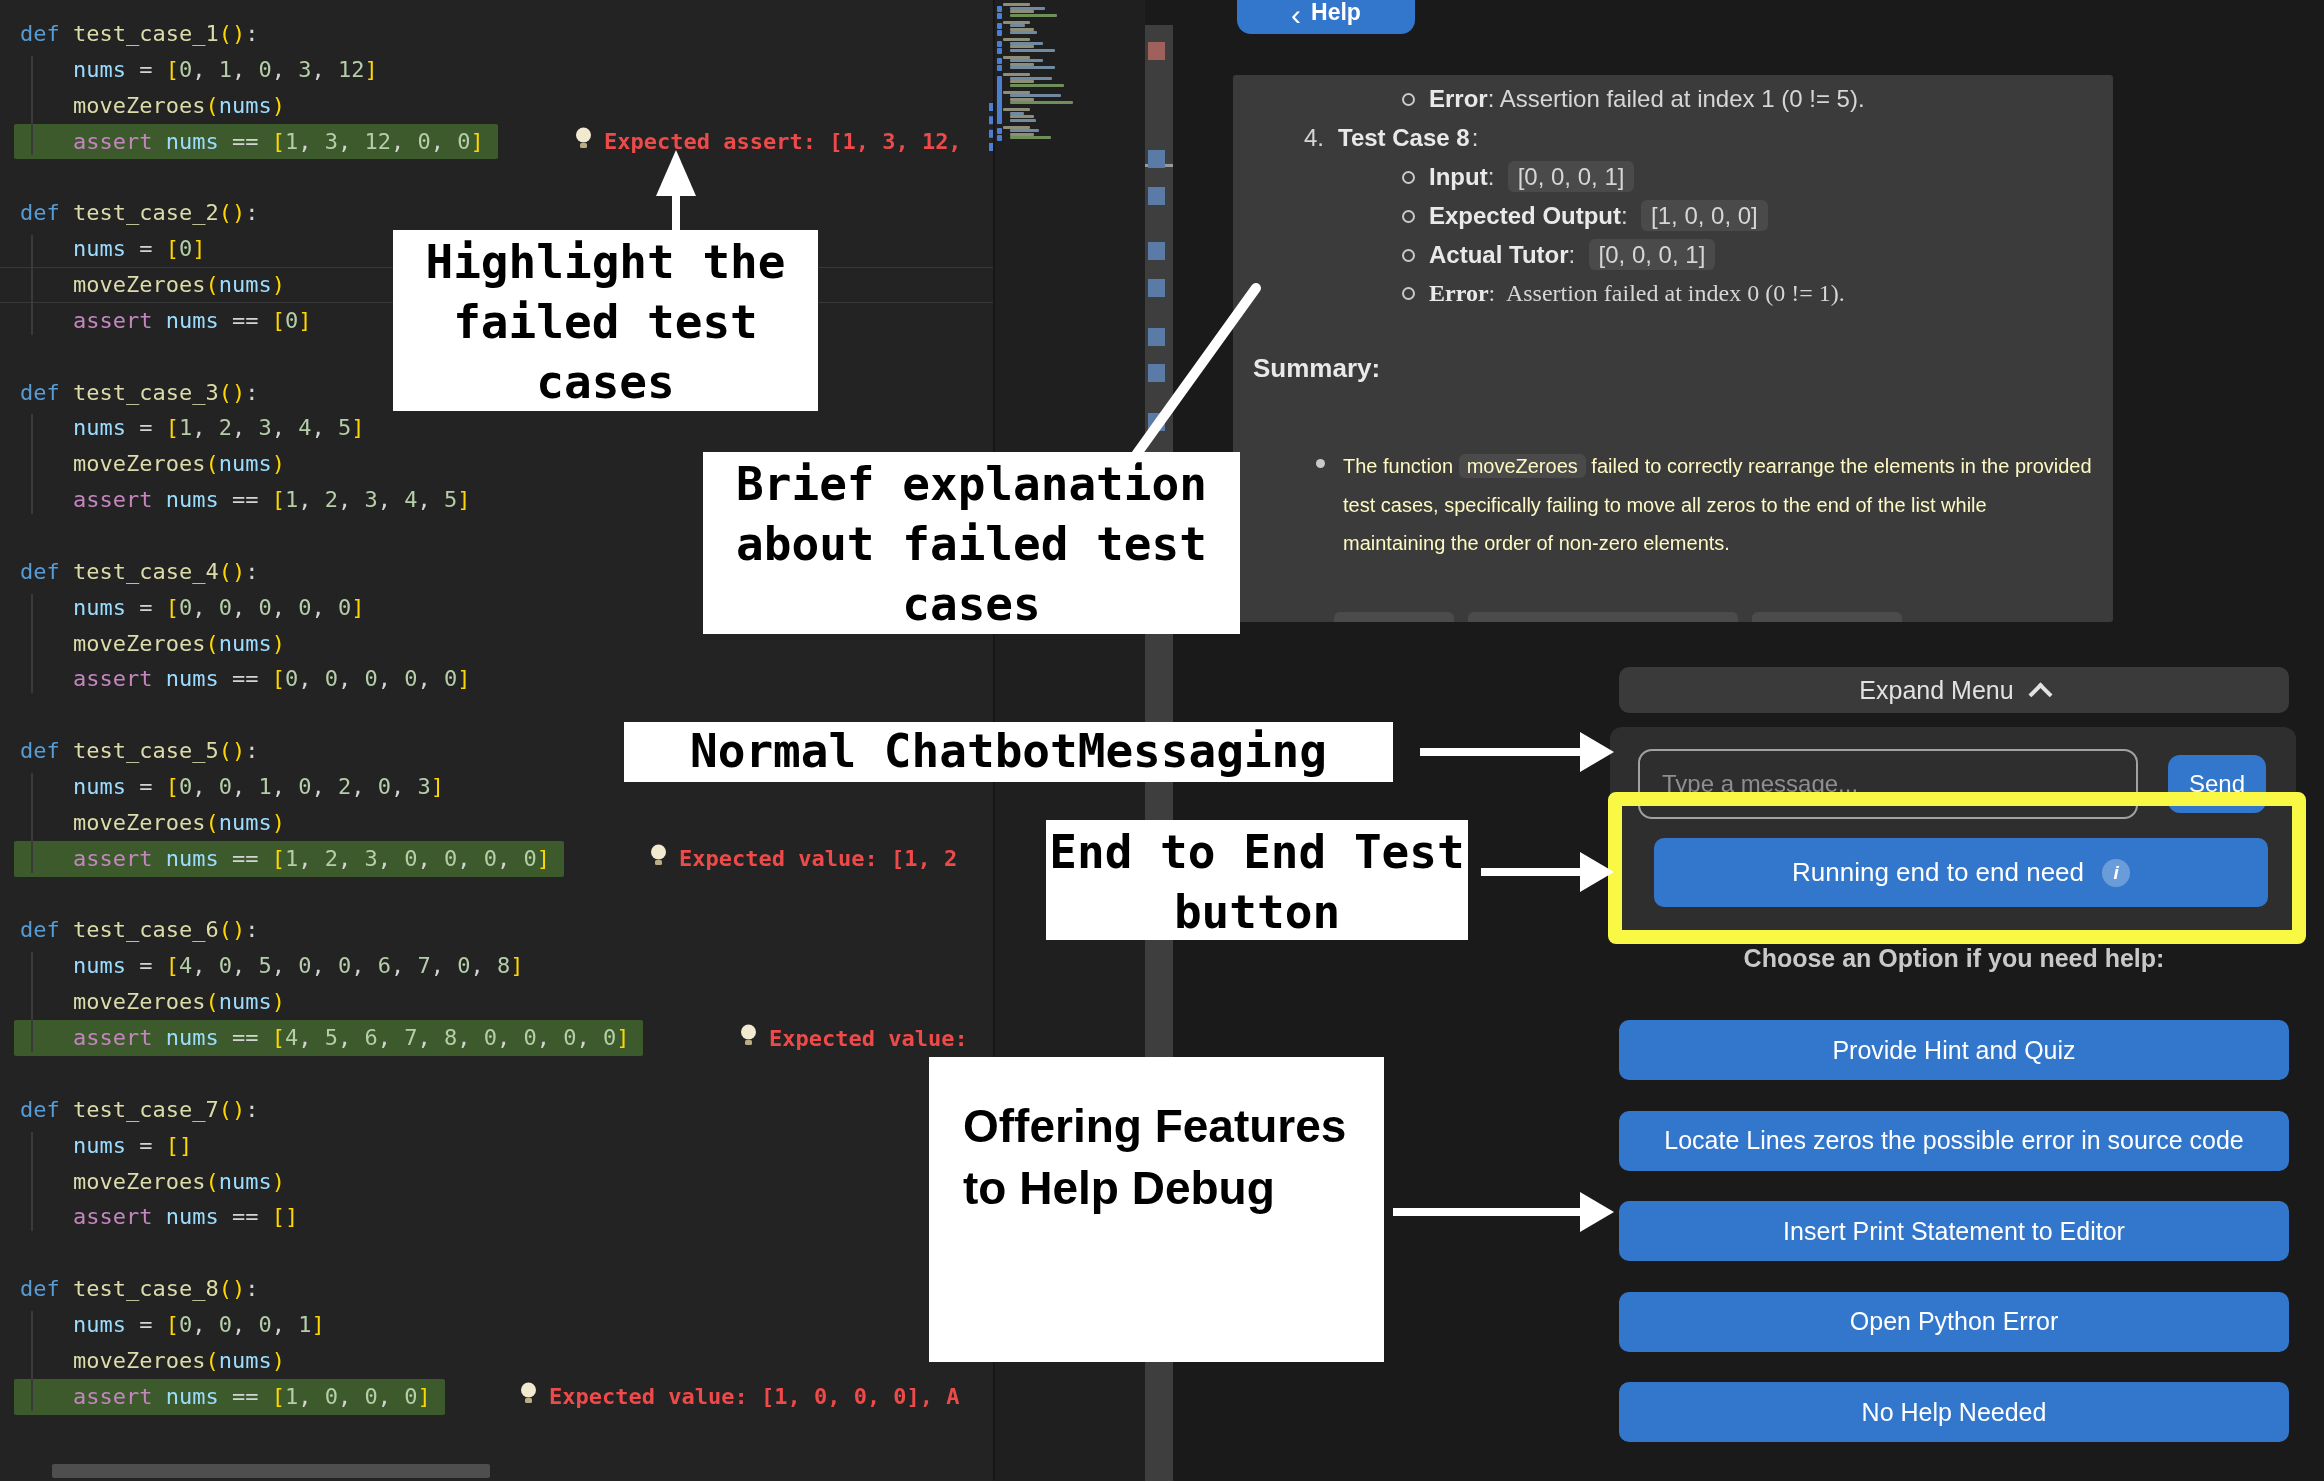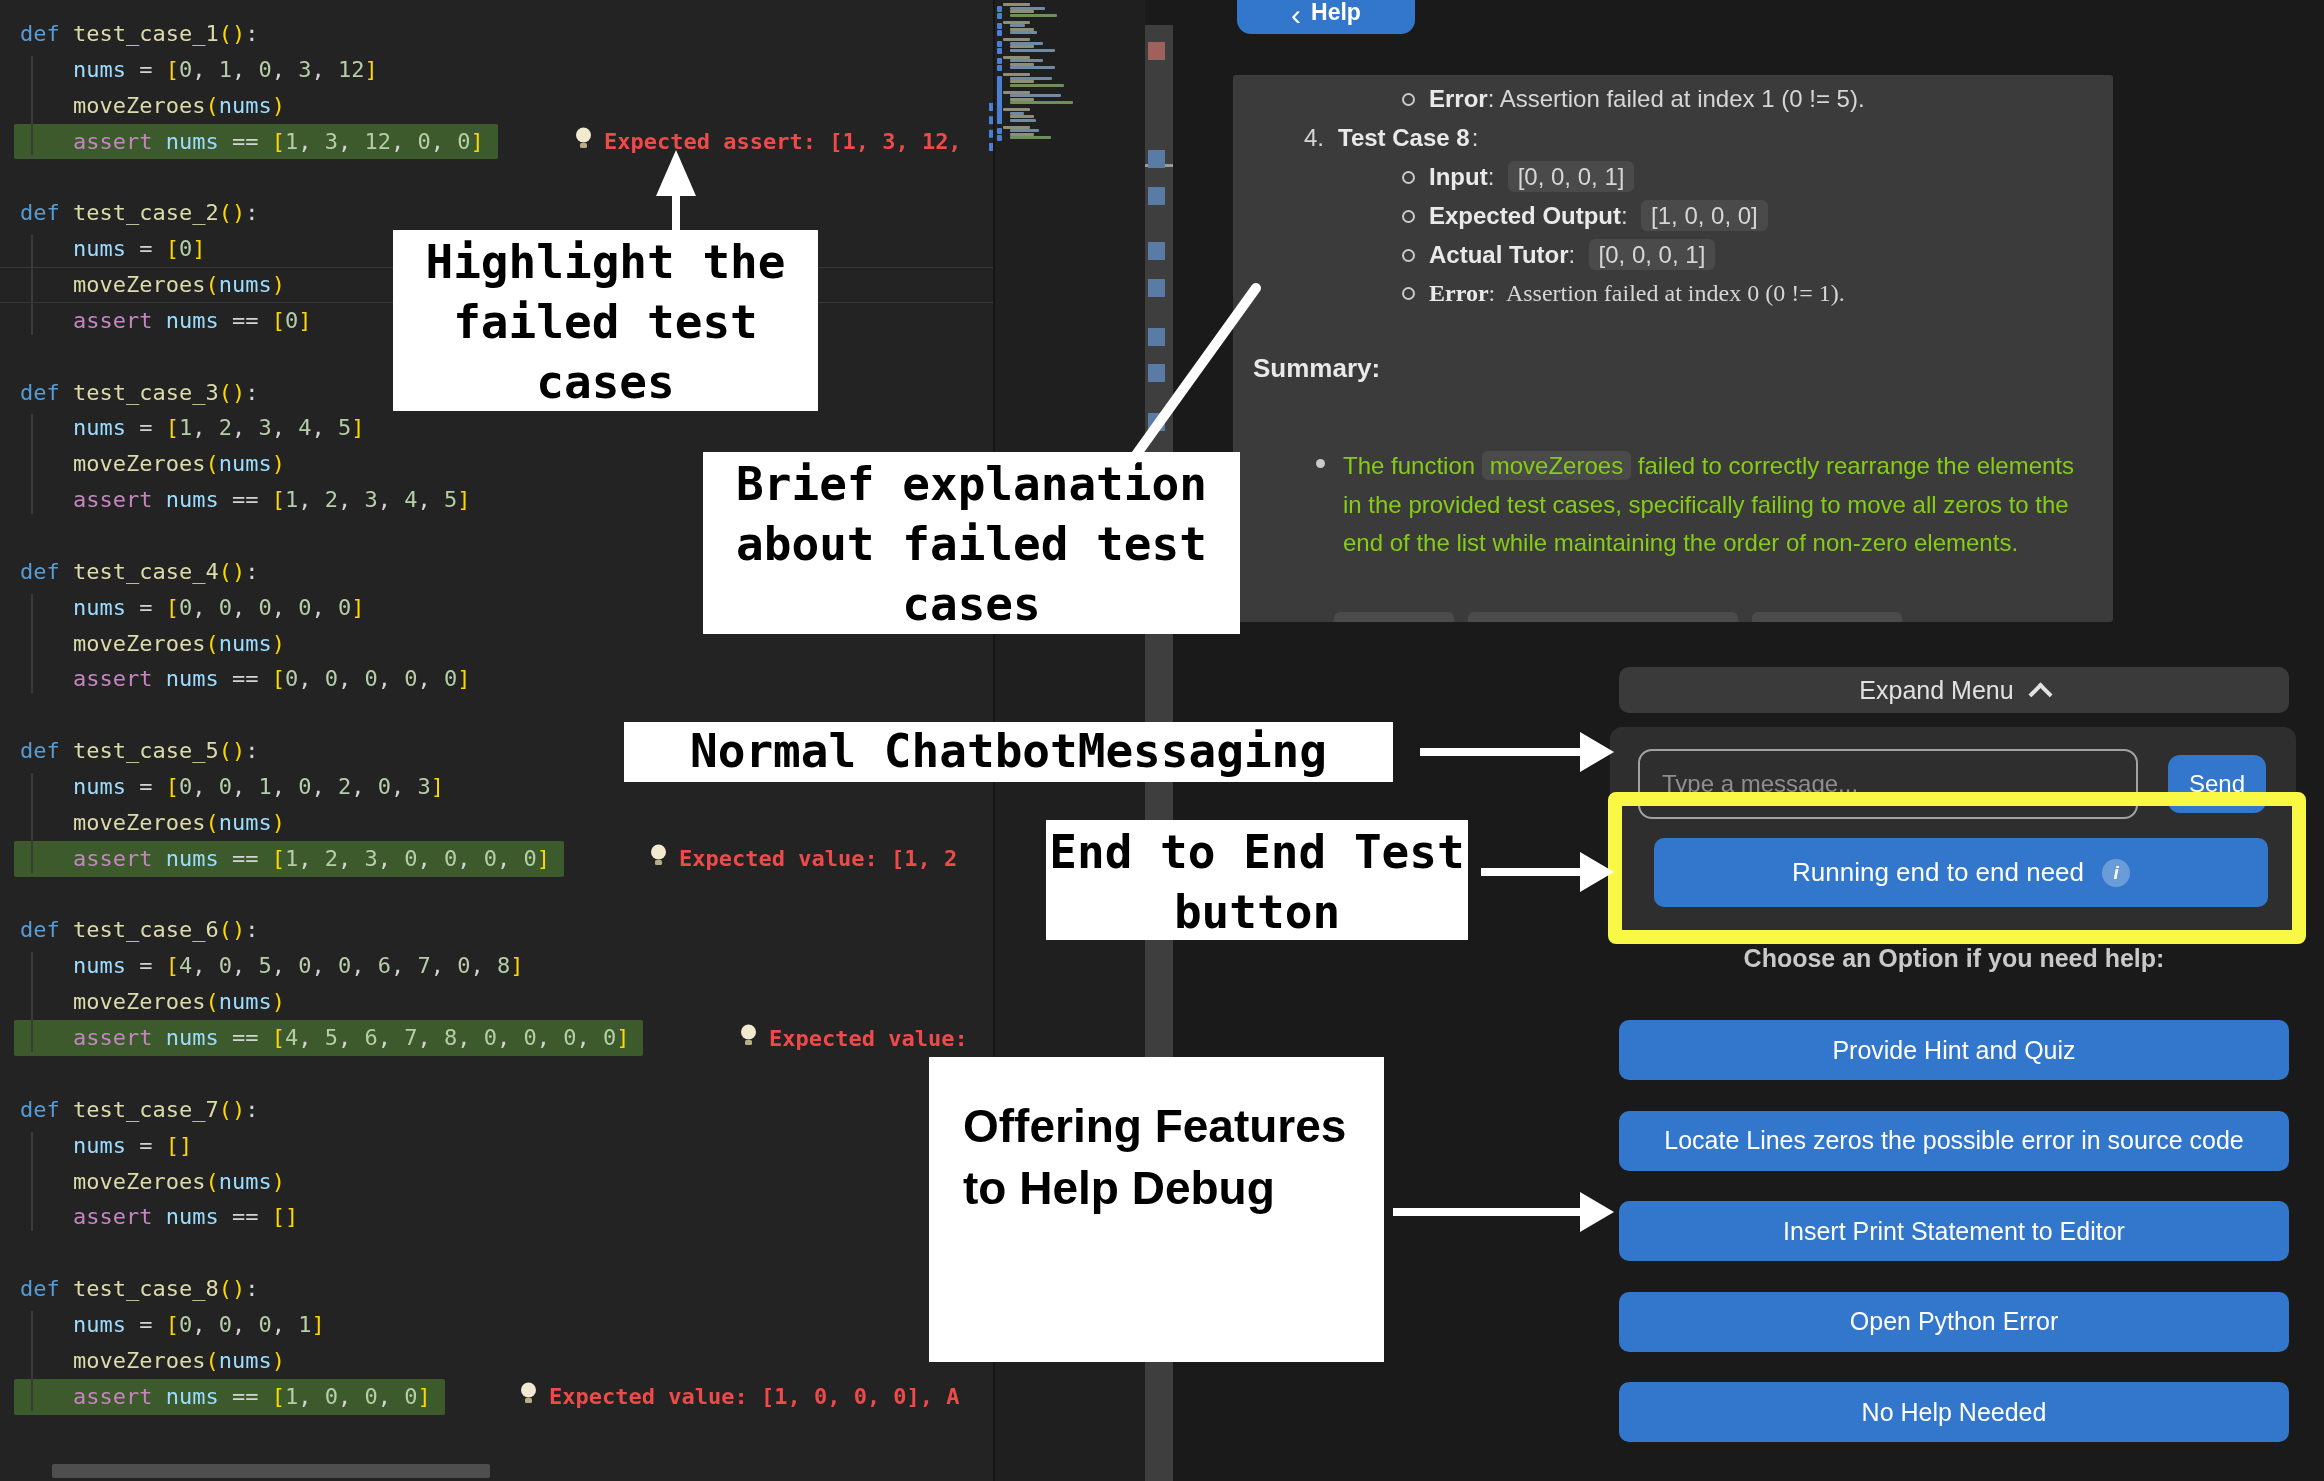--- a/index.html
+++ b/index.html
@@ -36,21 +36,21 @@
   .back-chev{font-size:30px;line-height:22px;font-weight:normal;}
   #error-panel{position:absolute;left:1233px;top:75px;width:880px;height:547px;background:#3b3b3b;
                border-radius:3px;overflow:hidden;color:#d6d6d6;font-size:24px;}
   .erow{position:absolute;display:flex;align-items:center;gap:14px;white-space:pre;}
   .circle-bullet{width:9px;height:9px;border:2px solid #c9c9c9;border-radius:50%;flex:0 0 auto;}
   .dot-bullet{width:9px;height:9px;background:#c9c9c9;border-radius:50%;flex:0 0 auto;margin-top:12px;}
   .chip{background:#4a4a4a;border-radius:6px;padding:2px 10px;}
   .b{font-weight:bold;color:#e9e9e9;}
   #summary-title{position:absolute;left:20px;top:278px;font-size:26px;font-weight:bold;color:#e9e9e9;}
   #summary-item{position:absolute;left:83px;top:372px;display:flex;gap:18px;align-items:flex-start;}
-  #summary-text{width:750px;line-height:38.5px;font-size:24px;color:#84cc16;}
+  #summary-text{width:750px;line-height:38.5px;font-size:20px;color:#fef9c3;}
   .cutrow{position:absolute;left:101px;top:537px;display:flex;gap:14px;}
   .cutbar{height:16px;background:#5a5a5a;border-radius:6px;opacity:.55;}
   
   #expand-menu{position:absolute;left:1619px;top:667px;width:670px;height:46px;background:#3a3a3a;
                border:none;border-radius:10px;color:#e2e2e2;font-size:25px;display:flex;align-items:center;
                justify-content:center;gap:18px;cursor:pointer;font-family:"Liberation Sans",sans-serif;}
   .chev-up{width:13px;height:13px;border-left:4px solid #e2e2e2;border-top:4px solid #e2e2e2;
            transform:rotate(45deg);margin-top:8px;}
   #chat-card{position:absolute;left:1610px;top:727px;width:686px;height:206px;background:#2e2e2e;border-radius:12px;}
   #msg-input{position:absolute;left:28px;top:22px;width:500px;height:70px;background:transparent;

